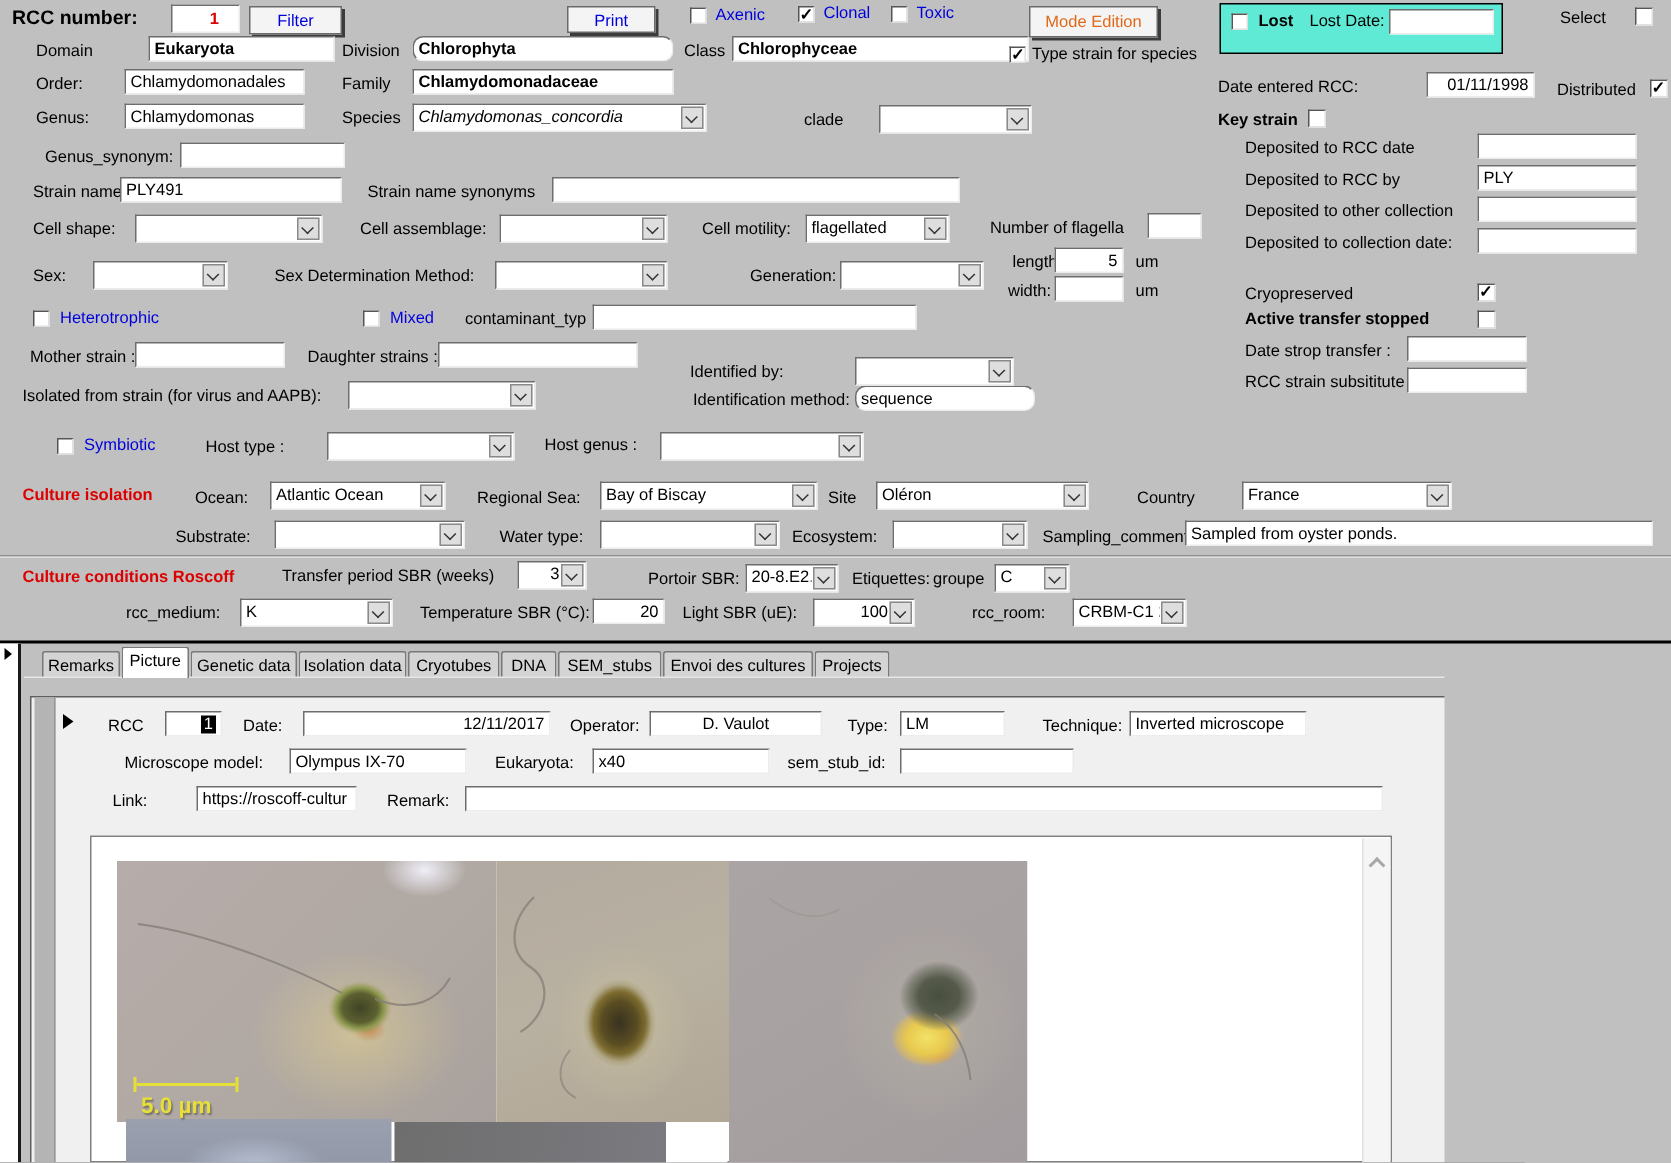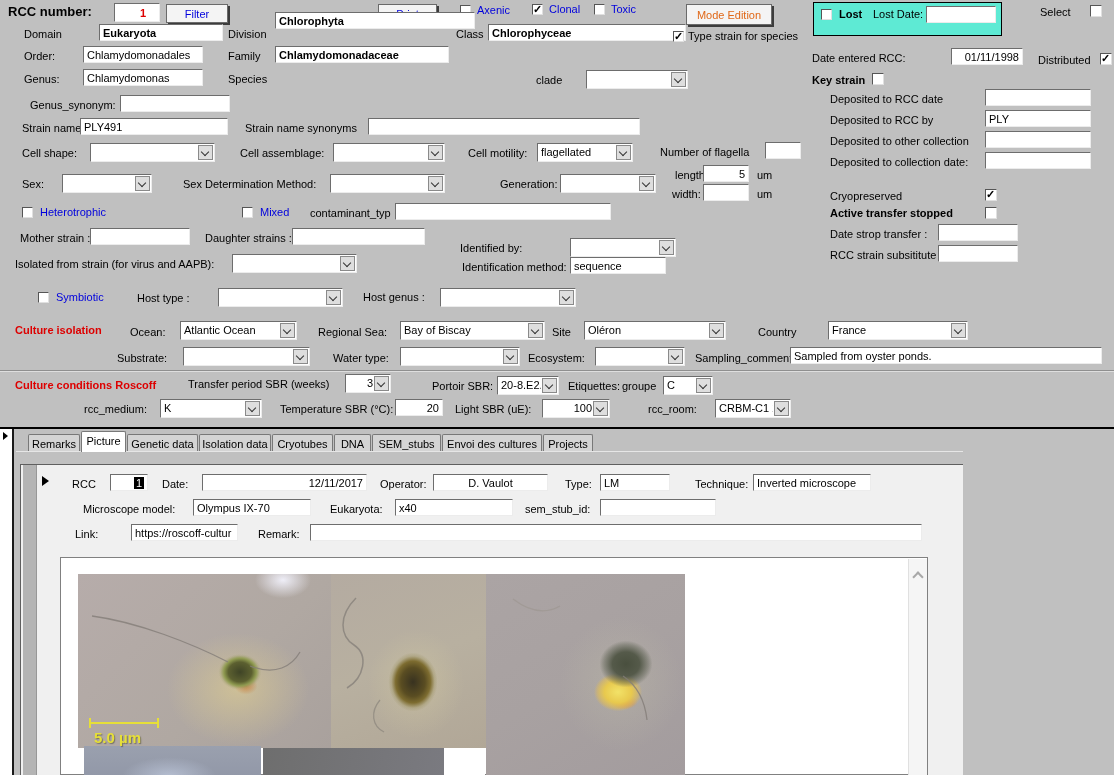--- a/index.html
+++ b/index.html
@@ -66,34 +66,40 @@
     <div class="lbl b" style="left:25px;top:5px">Lost</div>
     <div class="lbl" style="left:59px;top:5px">Lost Date:</div>
     <input class="inp" style="left: 112px; top: 3px; width: 70px; height: 17px;" readonly="" value="">
   </div>
   <div class="lbl" style="left:1040px;top:6px">Select</div>
   <div class="cb" style="left:1090px;top:5px;width:12px;height:12px"></div>
 
   <div class="lbl" style="left:24px;top:28px">Domain</div>
   <input class="inp b" style="left: 83px; top: 24px; width: 124px; margin-left: 16px;" readonly="" value="Eukaryota">
   <div class="lbl" style="left:228px;top:28px">Division</div>
-  <input class="inp b" style="left: 275px; top: 12px; width: 200px;" readonly="" value="Chlorophyta">
+  <input class="inp b" style="left: 275px; top: 24px; width: 174px; border-radius: 7px;" readonly="" value="Chlorophyta">
   <div class="lbl" style="left:456px;top:28px">Class</div>
   <input class="inp b" style="left: 488px; top: 24px; width: 198px;" readonly="" value="Chlorophyceae">
   <div class="cb checked" style="left:673px;top:31px"></div>
   <div class="lbl" style="left:688px;top:30px">Type strain for species</div>
 
   <div class="lbl" style="left:24px;top:50px">Order:</div>
   <input class="inp" style="left: 83px; top: 46px; width: 120px;" readonly="" value="Chlamydomonadales">
   <div class="lbl" style="left:228px;top:50px">Family</div>
   <input class="inp b" style="left: 275px; top: 46px; width: 174px;" readonly="" value="Chlamydomonadaceae">
 
   <div class="lbl" style="left:24px;top:73px">Genus:</div>
   <input class="inp" style="left: 83px; top: 69px; width: 120px;" readonly="" value="Chlamydomonas">
   <div class="lbl" style="left:228px;top:73px">Species</div>
+  <div class="combo" style="left:275px;top:69px;width:196px">
+    <span class="txt it">Chlamydomonas_concordia</span>
+    <span class="dd">
+        <i class="chev"></i>
+      </span>
+  </div>
   <div class="lbl" style="left:536px;top:74px">clade</div>
   <div class="combo" style="left:586px;top:70px;width:102px">
     <span class="txt"></span>
     <span class="dd">
         <i class="chev"></i>
       </span>
   </div>
 
   <div class="lbl" style="left:30px;top:99px">Genus_synonym:</div>
   <input class="inp" style="left: 120px; top: 95px; width: 110px;" readonly="" value="">
@@ -167,21 +173,21 @@
   <div class="lbl" style="left:205px;top:232px">Daughter strains :</div>
   <input class="inp" style="left: 292px; top: 228px; width: 133px;" readonly="" value="">
   <div class="lbl" style="left:460px;top:242px">Identified by:</div>
   <div class="combo" style="left:570px;top:238px;width:106px">
     <span class="txt"></span>
     <span class="dd">
         <i class="chev"></i>
       </span>
   </div>
   <div class="lbl" style="left:462px;top:261px">Identification method:</div>
-  <input class="inp" style="left: 570px; top: 257px; width: 96px;" readonly="" value="sequence">
+  <input class="inp" style="left: 570px; top: 257px; width: 120px; border-radius: 7px;" readonly="" value="sequence">
 
   <div class="lbl" style="left:15px;top:258px">Isolated from strain (for virus and AAPB):</div>
   <div class="combo" style="left:232px;top:254px;width:125px">
     <span class="txt"></span>
     <span class="dd">
         <i class="chev"></i>
       </span>
   </div>
 
   <div class="cb" style="left:38px;top:292px"></div>

